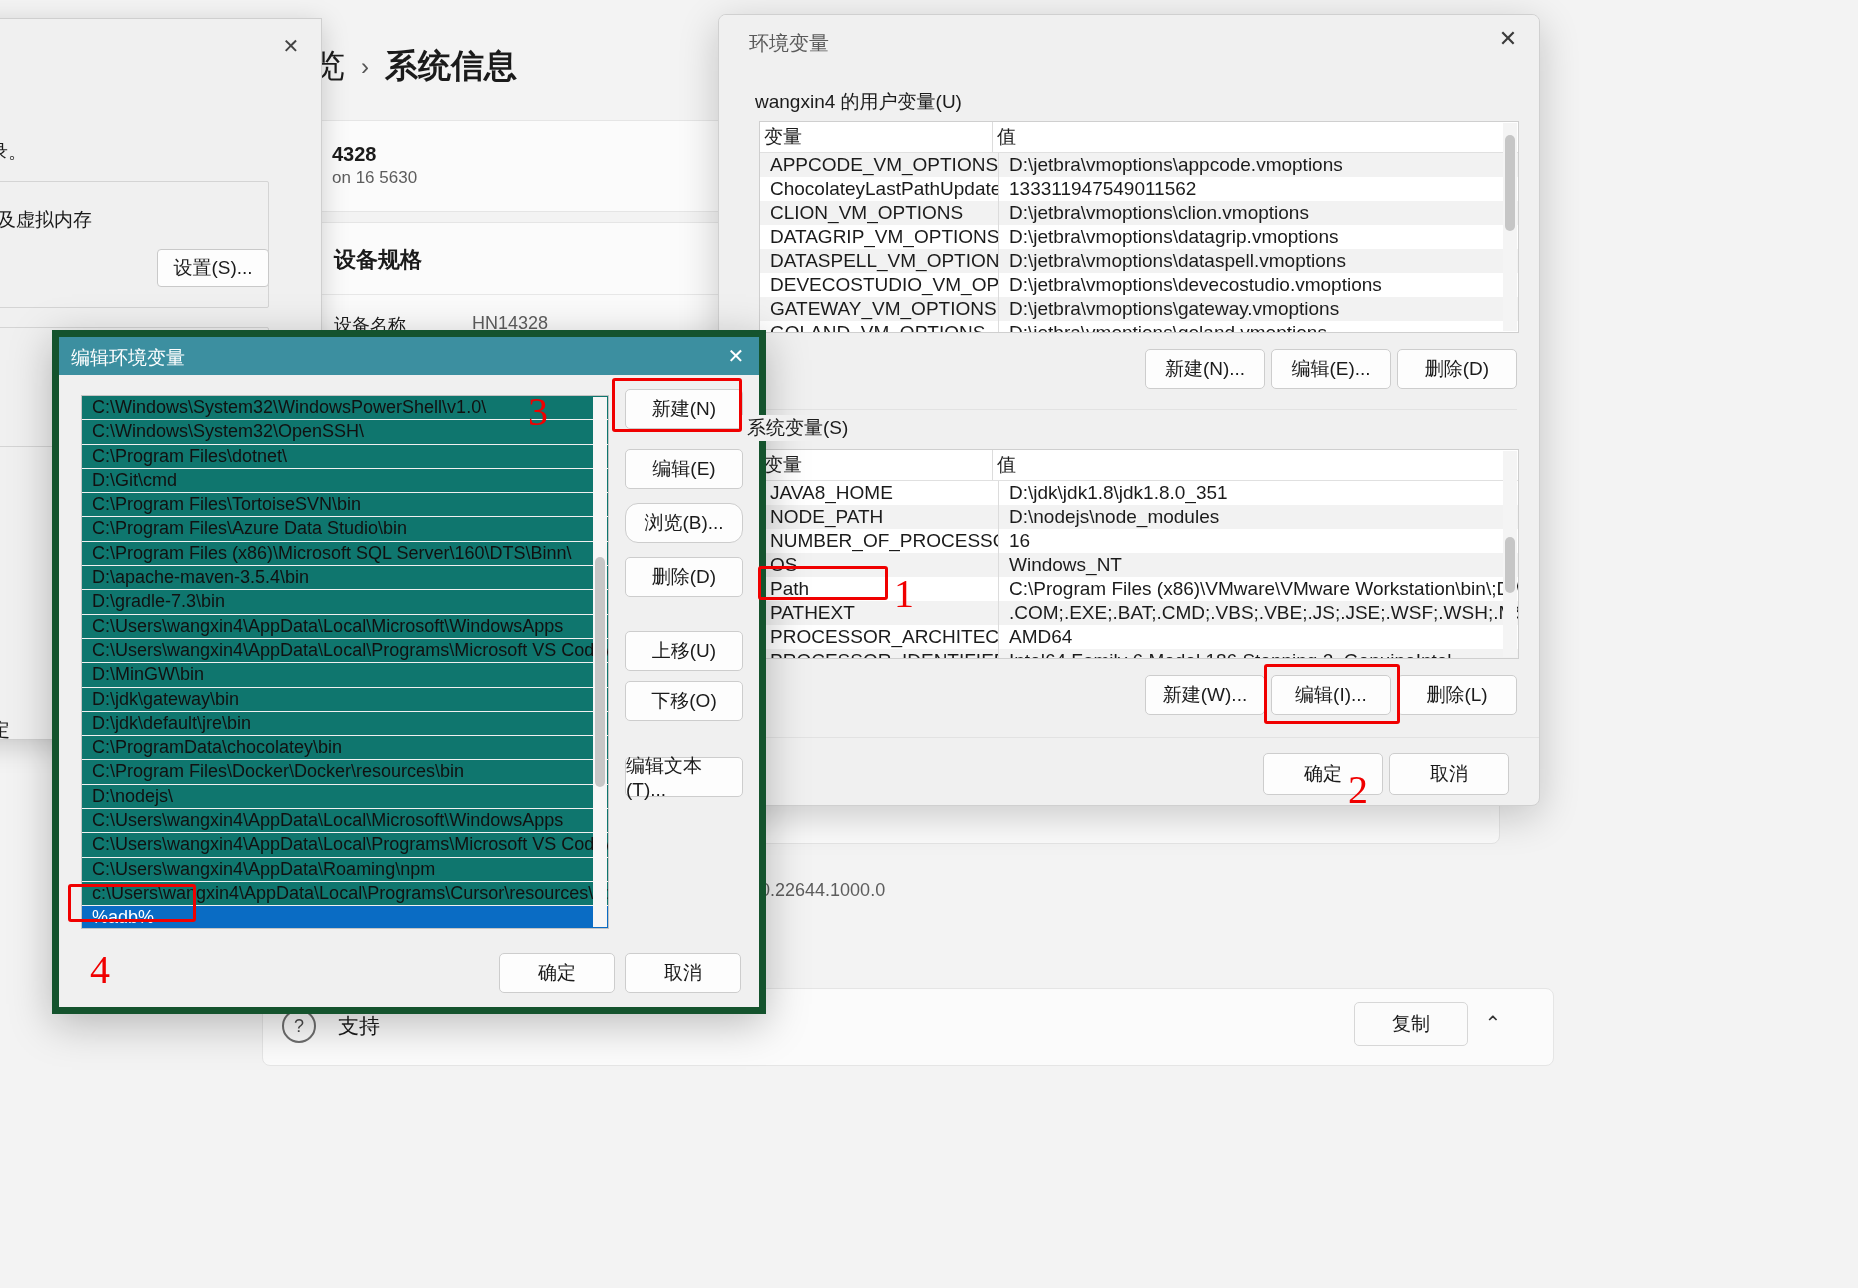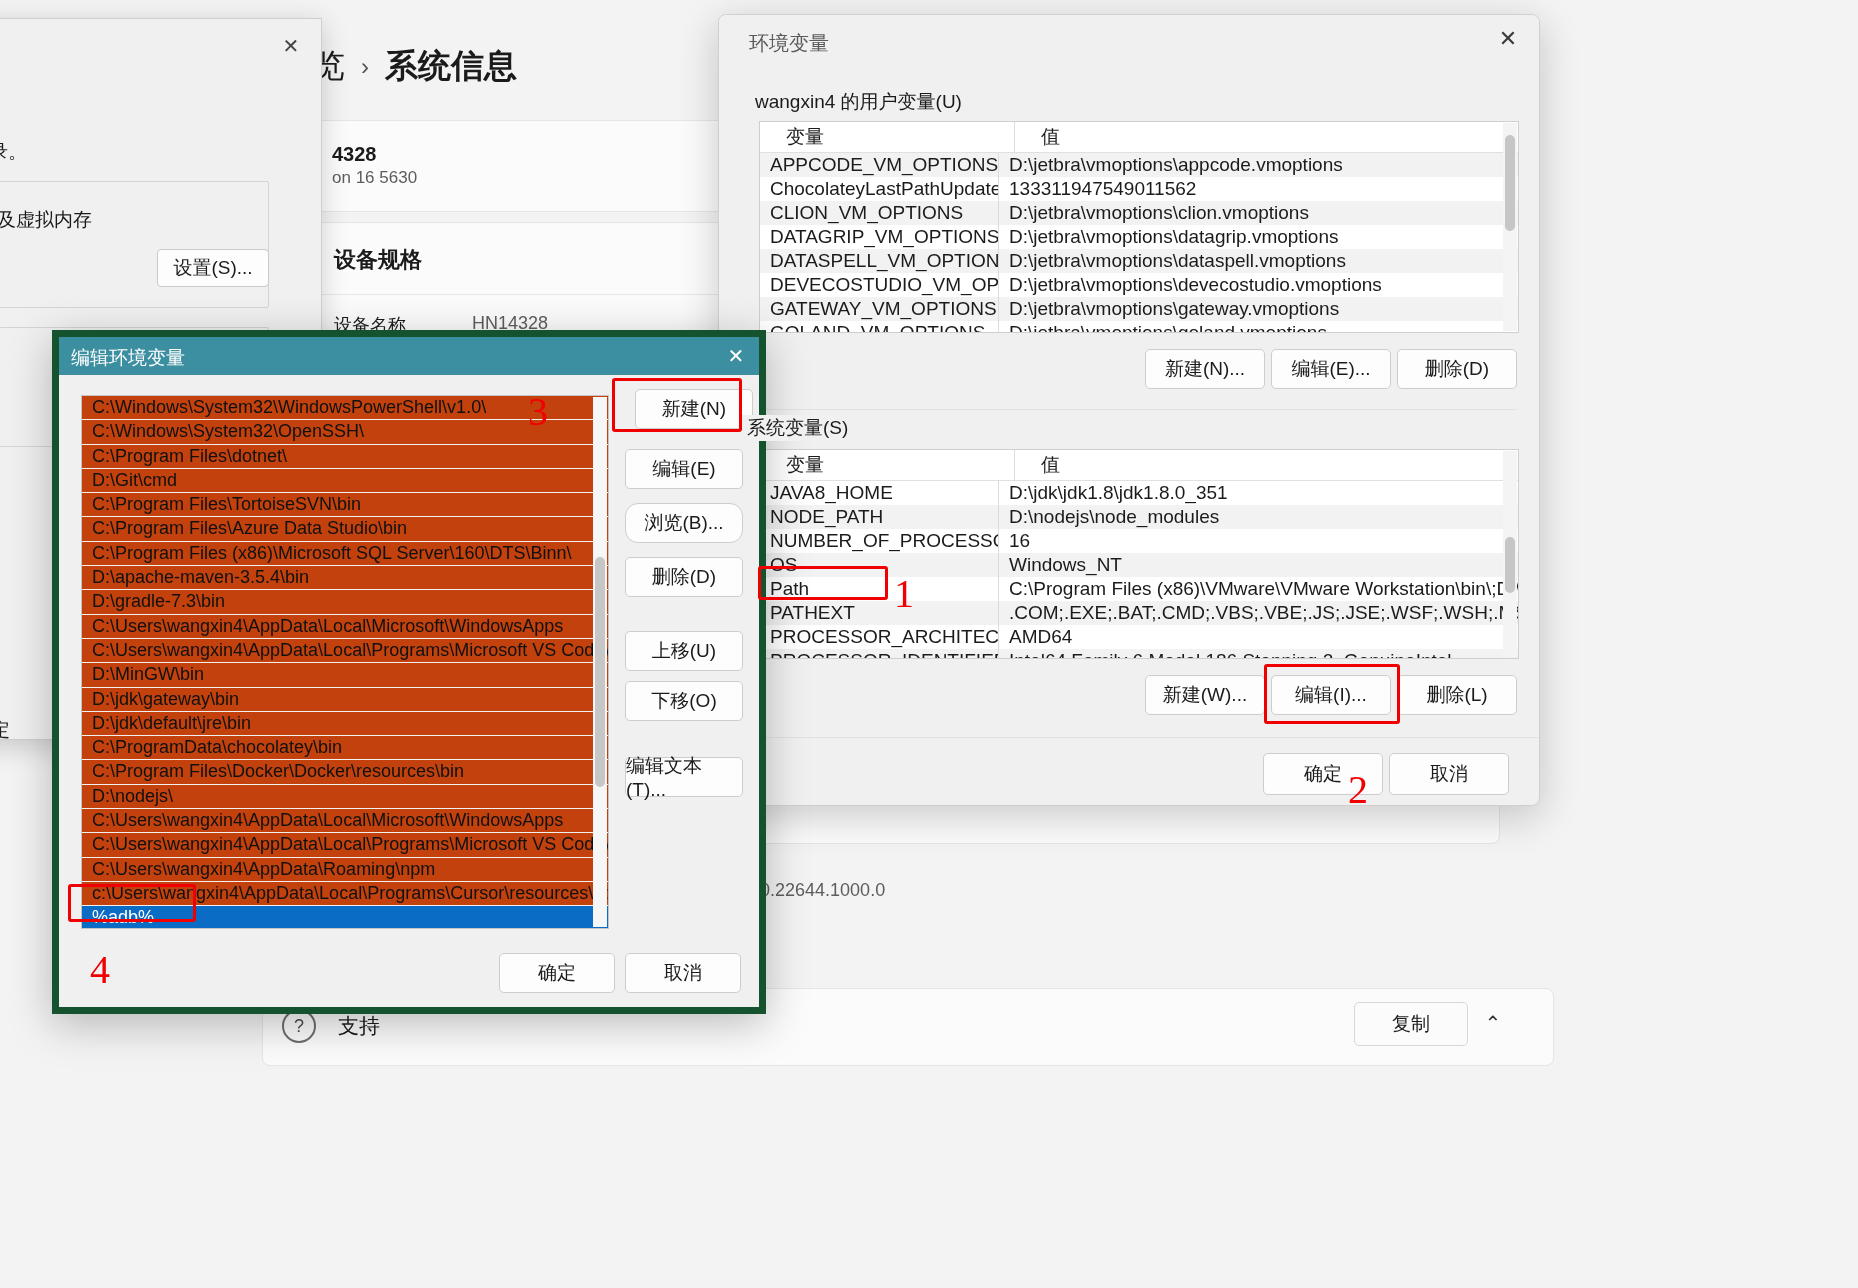--- a/index.html
+++ b/index.html
@@ -176,21 +176,21 @@
   }
   .vt-head {
     display: flex;
     height: 30px;
     background: #ffffff;
     border-bottom: 1px solid #e0e0e0;
     align-items: center;
   }
   .vt-head .vt-c1, .vt-head .vt-c2 {
     font-size: 19px; color: #1b1b1b;
-    padding-left: 26px;
+    padding-left: 4px;
   }
   .vt-c1 { width: 228px; flex: none; overflow: hidden; white-space: nowrap; }
   .vt-c2 { flex: 1; overflow: hidden; white-space: nowrap; }
   .vt-sep {
     width: 1px; background: #dcdcdc; align-self: stretch;
   }
   .vt-row {
     display: flex;
     height: 24px;
     align-items: center;
@@ -256,21 +256,21 @@
     position: absolute;
     right: 0; top: 0;
     width: 46px; height: 38px;
     display: flex; align-items: center; justify-content: center;
     font-size: 20px; color: #ffffff;
   }
   .path-list {
     position: absolute;
     left: 22px; top: 58px;
     width: 526px; height: 532px;
-    background: #c2410c;
+    background: #0f766e;
     border: 1px solid #c4c4c4;
     overflow: hidden;
   }
   .pl-row {
     height: 23.3px;
     line-height: 23.3px;
     font-size: 18px;
     color: #111;
     padding-left: 10px;
     border-bottom: 1px solid #f0f0f0;
@@ -519,21 +519,21 @@
           <div class="pl-row">C:\Users\wangxin4\AppData\Local\Programs\Microsoft VS Code\...</div>
           <div class="pl-row">C:\Users\wangxin4\AppData\Roaming\npm</div>
           <div class="pl-row">c:\Users\wangxin4\AppData\Local\Programs\Cursor\resources\ap...</div>
           <div class="pl-row selected">%adb%</div>
         </div>
       <div class="pl-scroll">
         <div class="pl-thumb" style="top:160px; height:230px;"></div>
       </div>
     </div>
 
-    <div class="win-btn" style="left:566px; top:52px; width:116px; height:38px;margin-left:10px;">新建(N)</div>
+    <div class="win-btn" style="left:566px; top:52px; width:116px; height:38px;">新建(N)</div>
     <div class="win-btn" style="left:566px; top:112px; width:116px; height:38px;">编辑(E)</div>
     <div class="win-btn" style="left:566px; top:166px; width:116px; height:38px;border-radius:13px;">浏览(B)...</div>
     <div class="win-btn" style="left:566px; top:220px; width:116px; height:38px;">删除(D)</div>
     <div class="win-btn" style="left:566px; top:294px; width:116px; height:38px;">上移(U)</div>
     <div class="win-btn" style="left:566px; top:344px; width:116px; height:38px;">下移(O)</div>
     <div class="win-btn" style="left:566px; top:420px; width:116px; height:38px;">编辑文本(T)...</div>
 
     <div class="win-btn" style="left:440px; top:616px; width:114px; height:38px;">确定</div>
     <div class="win-btn" style="left:566px; top:616px; width:114px; height:38px;">取消</div>
   </div>

